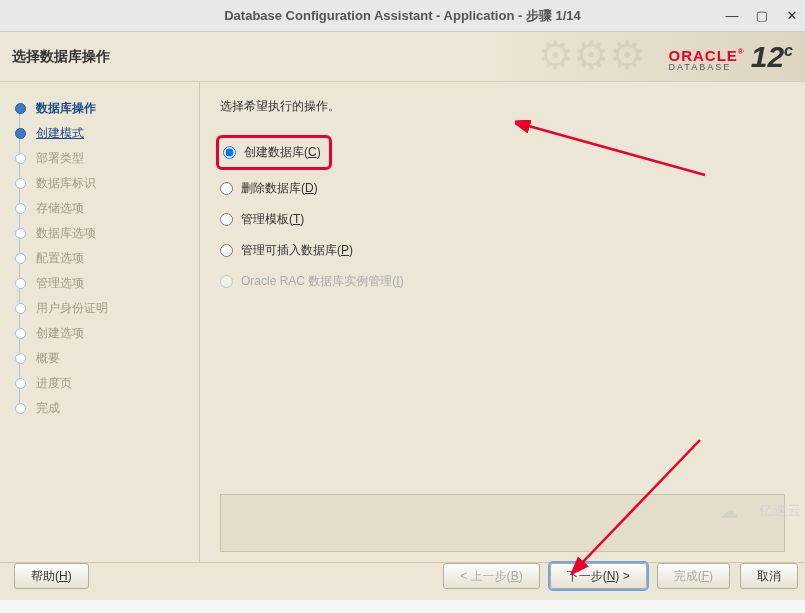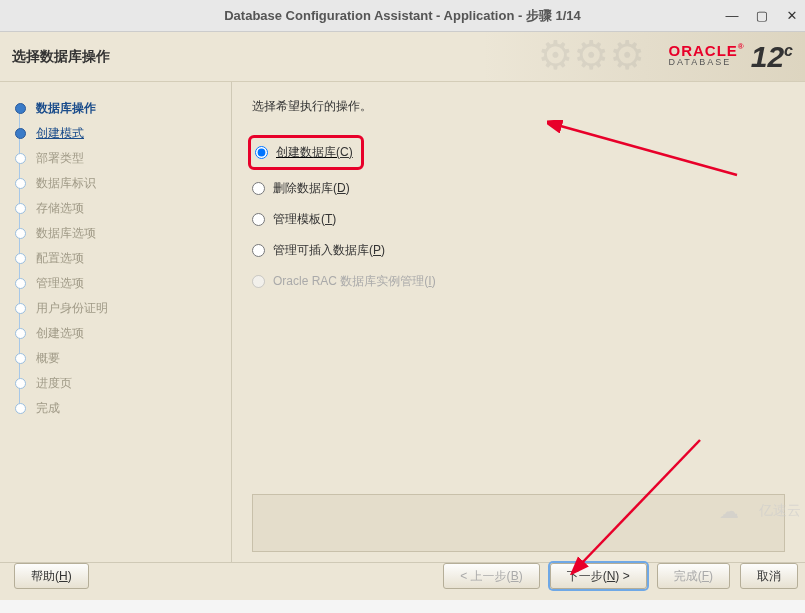--- a/index.html
+++ b/index.html
@@ -48,21 +48,21 @@
       border-bottom: 1px solid #d4cdb8;
       position: relative;
     }
     .header-title {
       font-size: 14px;
       font-weight: bold;
       color: #333;
     }
     .header-logo {
       display: flex;
-      align-items: flex-start;
+      align-items: flex-end;
       gap: 6px;
     }
     .oracle-logo {
       color: #e8002a;
       font-weight: bold;
       font-size: 15px;
       letter-spacing: 1px;
       font-family: Arial, sans-serif;
     }
     .oracle-db {
@@ -88,21 +88,21 @@
       font-size: 40px;
       color: #888;
       overflow: hidden;
     }
     .main {
       display: flex;
       height: 480px;
       background: #ece6d6;
     }
     .sidebar {
-      width: 232px;
+      width: 200px;
       border-right: 1px solid #cfc9b6;
       padding: 14px 0 0 14px;
       position: relative;
     }
     .step-list { list-style:none; position: relative; }
     .step-list::before {
       content:"";
       position:absolute;
       left:5px;
       top:8px;
@@ -167,21 +167,20 @@
     .option.disabled { color: #aaa; }
     .option .hotkey { text-decoration: underline; }
     .highlight-box {
       border: 3px solid #e8002a;
       border-radius: 6px;
       padding: 6px 8px 6px 4px;
       display: inline-flex;
       align-items: center;
       margin-left:-4px;
       margin-bottom: 10px;
-      text-decoration: underline;
     }
     .arrow1 {
       position:absolute;
       left:315px;
       top:38px;
       width:200px;
       height:60px;
       pointer-events:none;
     }
     .message-area {

